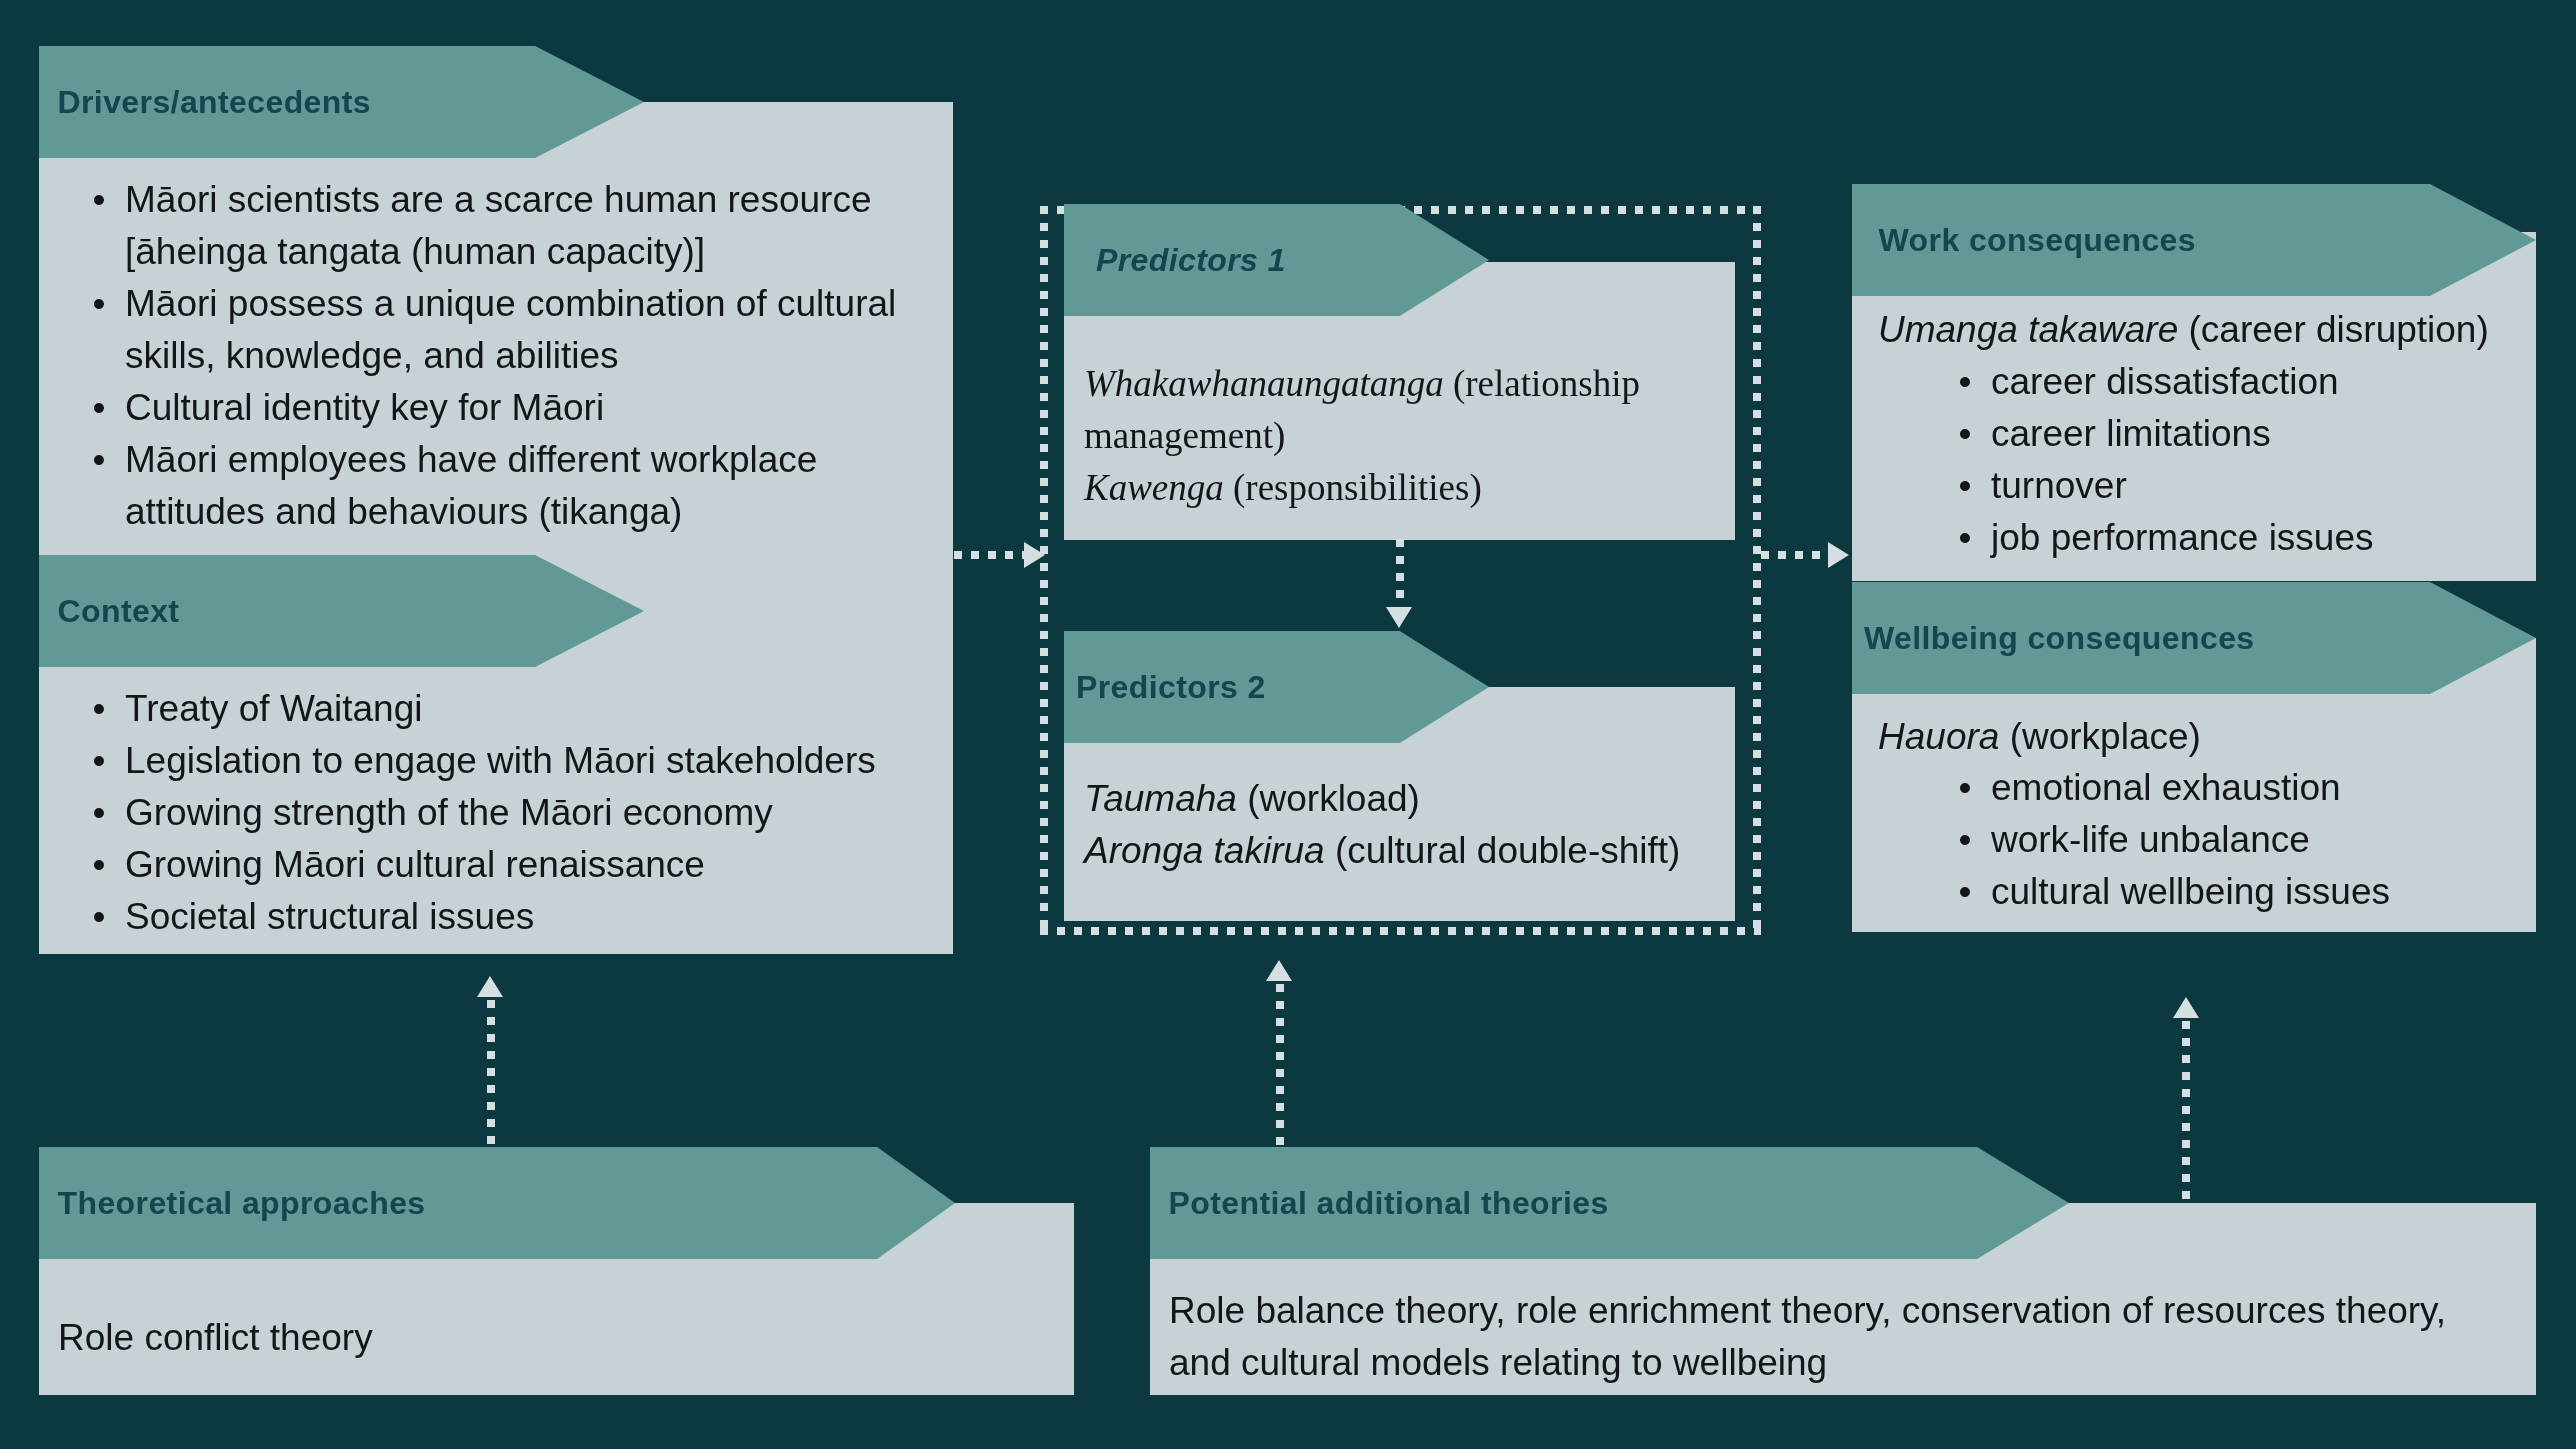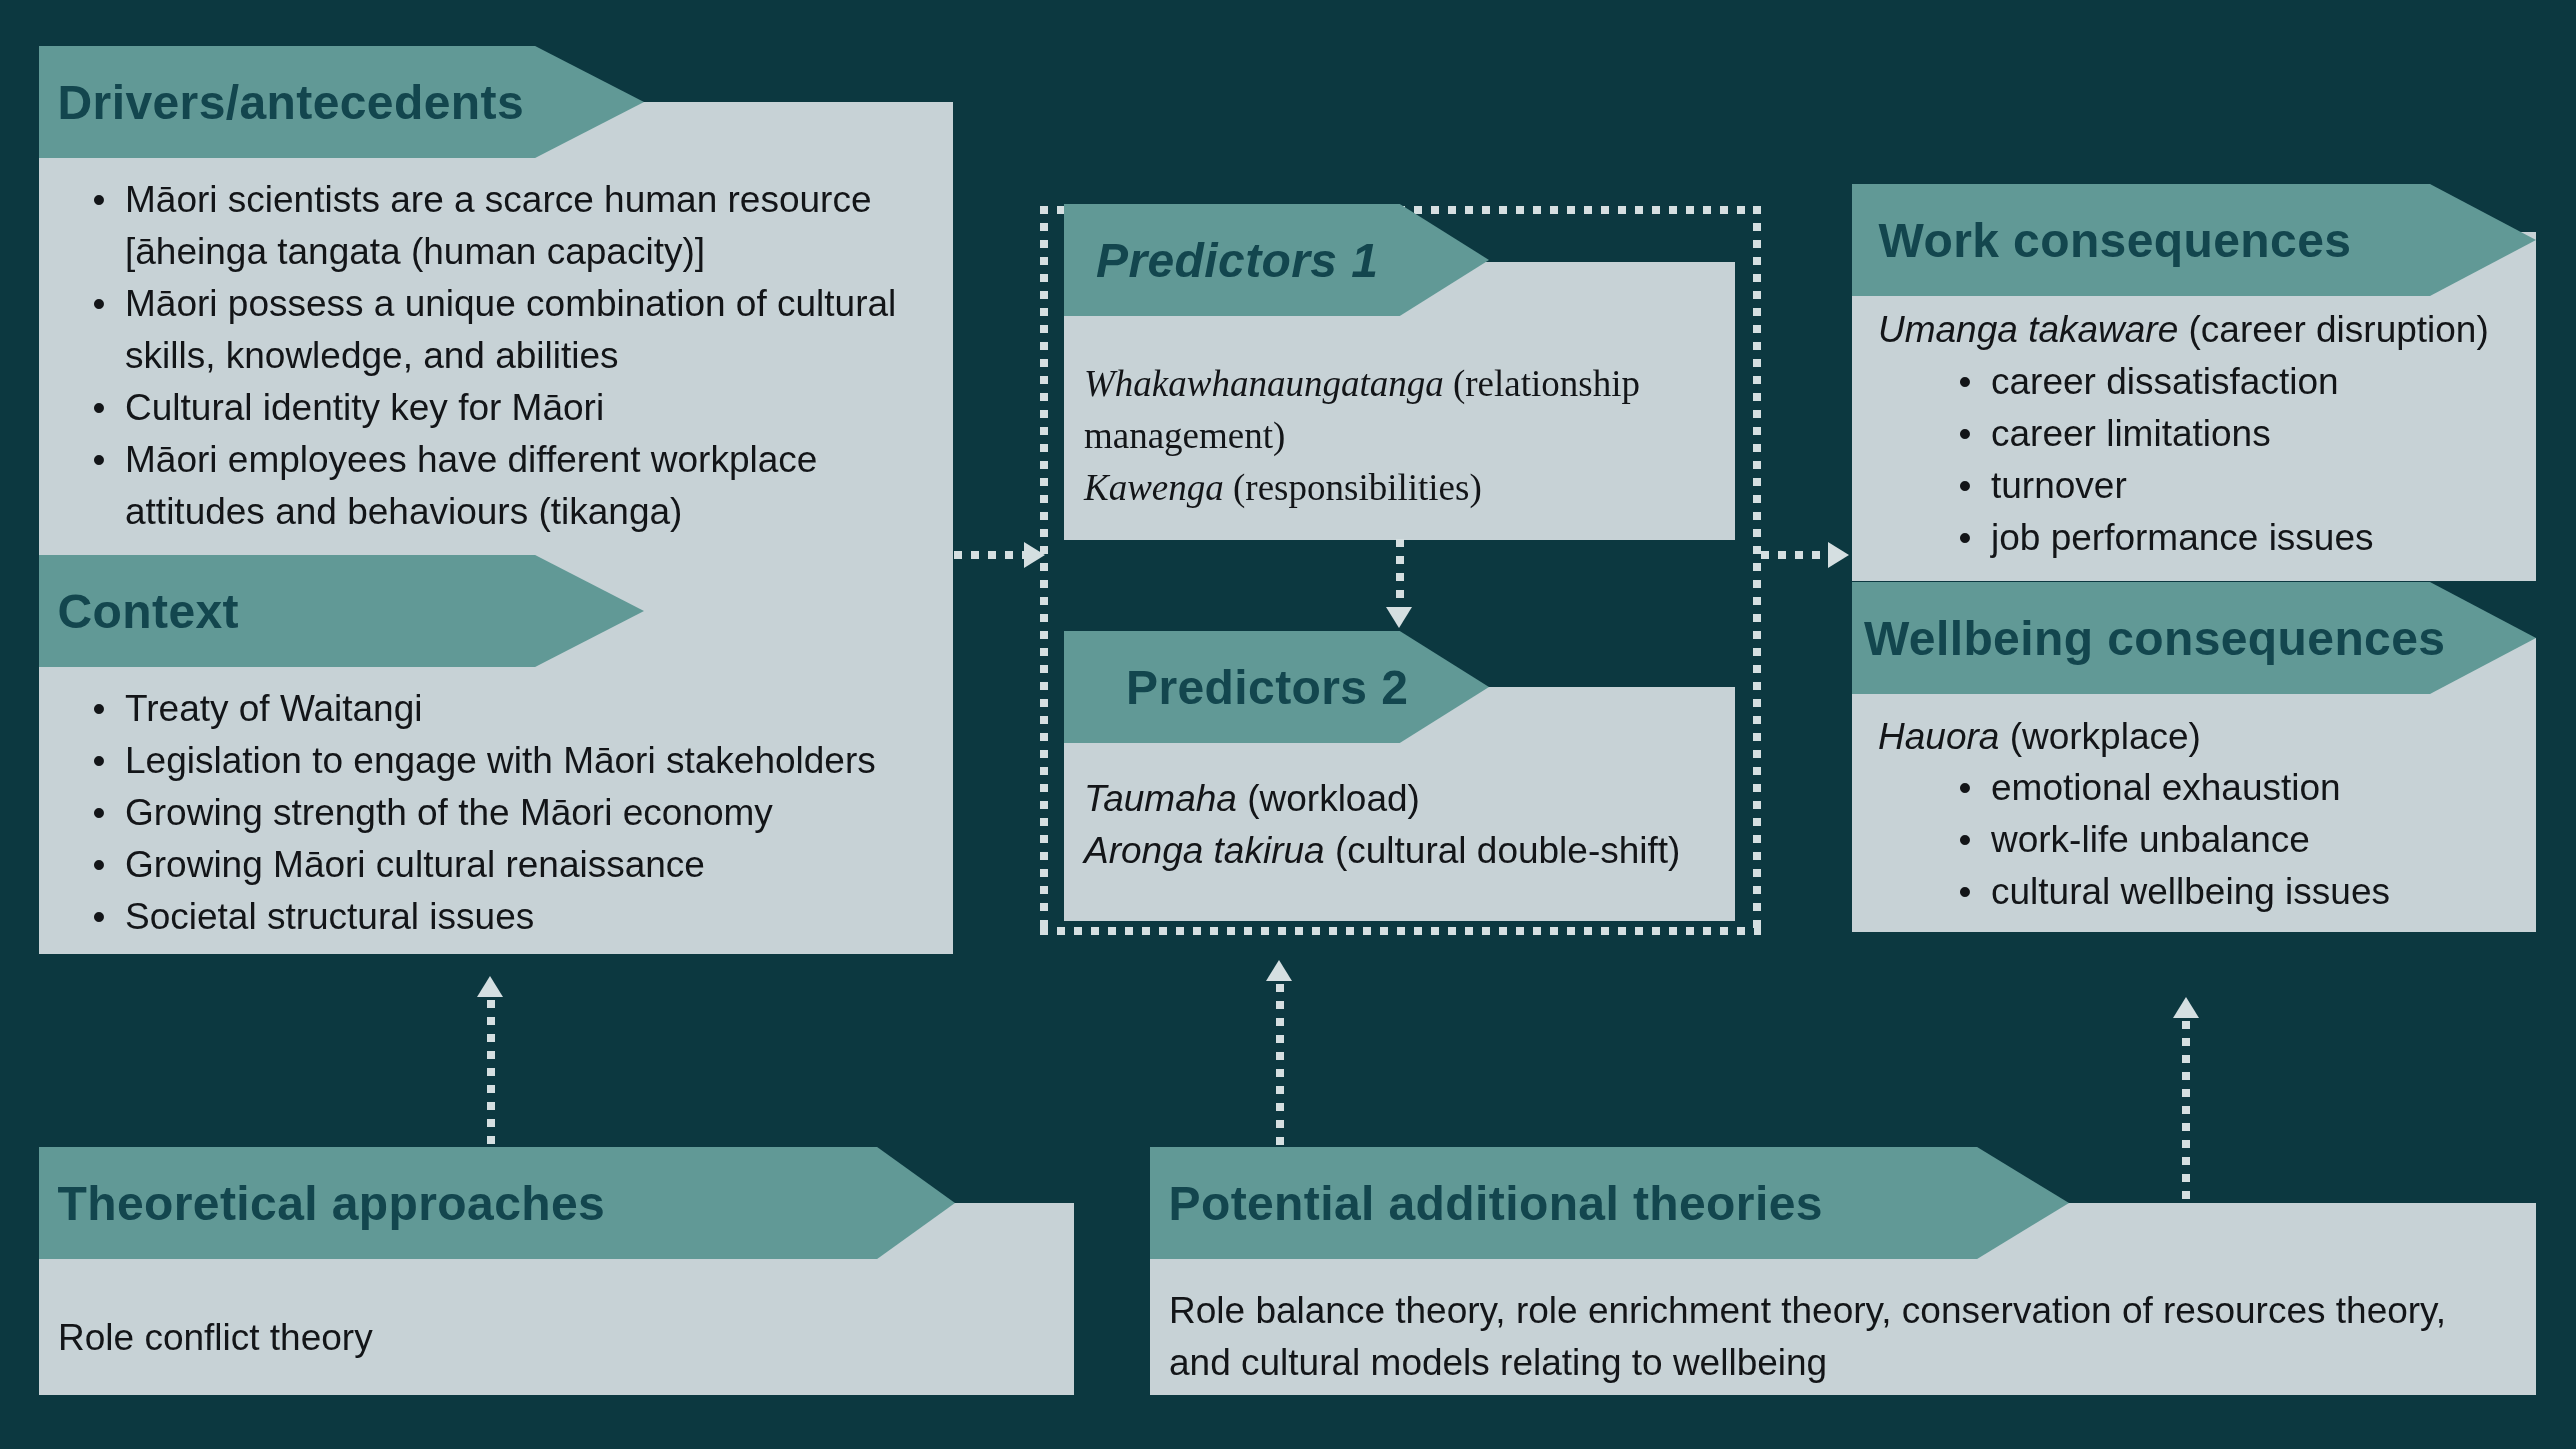--- a/index.html
+++ b/index.html
@@ -5,21 +5,21 @@
   html,body{margin:0;padding:0;background:#0c3840;}
   #stage{
     position:relative;width:2576px;height:1449px;background:#0c3840;overflow:hidden;
     font-family:"Liberation Sans","DejaVu Sans",sans-serif;color:#131518;
   }
   .panel{position:absolute;background:#c7d2d6;}
   .banner{
     position:absolute;height:112px;background:#619996;display:flex;align-items:center;
   }
   .banner .title{
-    font-size:48px;font-weight:700;color:#13464e;letter-spacing:0.4px;white-space:nowrap;
+    font-size:32px;font-weight:700;color:#13464e;letter-spacing:0.4px;white-space:nowrap;
   }
   .clip-left{clip-path:polygon(0 0,82% 0,100% 50%,82% 100%,0 100%);}
   .clip-mid{clip-path:polygon(0 0,79% 0,100% 50%,79% 100%,0 100%);}
   .clip-right{clip-path:polygon(0 0,84.5% 0,100% 50%,84.5% 100%,0 100%);}
   .clip-theo{clip-path:polygon(0 0,91.5% 0,100% 50%,91.5% 100%,0 100%);}
   .clip-pot{clip-path:polygon(0 0,90% 0,100% 50%,90% 100%,0 100%);}
   .txt{position:absolute;font-size:37px;line-height:52px;}
   .blist{list-style:none;margin:0;padding:0;}
   .blist li{position:relative;padding-left:39px;}
   .blist li::before{content:"\2022";position:absolute;left:6.4px;}
@@ -73,21 +73,21 @@
   <div class="banner clip-mid" style="left:1064px;top:204px;width:425px;">
     <span class="title" style="padding-left:32px;font-style:italic;">Predictors 1</span>
   </div>
   <div class="txt" style="left:1084px;top:358px;width:636px;font-family:Liberation Serif, serif;">
     <span class="ital">Whakawhanaungatanga</span><span> (relationship management)</span><br>
     <span class="ital">Kawenga</span><span> (responsibilities)</span>
   </div>
 
   <div class="panel" style="left:1064px;top:687px;width:671px;height:234px;"></div>
   <div class="banner clip-mid" style="left:1064px;top:631px;width:425px;">
-    <span class="title" style="padding-left:20px;margin-left:42px;">Predictors 2</span>
+    <span class="title" style="padding-left:12px;">Predictors 2</span>
   </div>
   <div class="txt nowrap" style="left:1084px;top:773px;">
     <span class="ital">Taumaha</span><span> (workload)</span><br>
     <span class="ital">Aronga takirua</span><span> (cultural double-shift)</span>
   </div>
 
   <div class="panel" style="left:1852px;top:232px;width:684px;height:349px;"></div>
   <div class="banner clip-right" style="left:1852px;top:184px;width:684px;text-align:right;">
     <span class="title" style="padding-left:26.6px;">Work consequences</span>
   </div>

